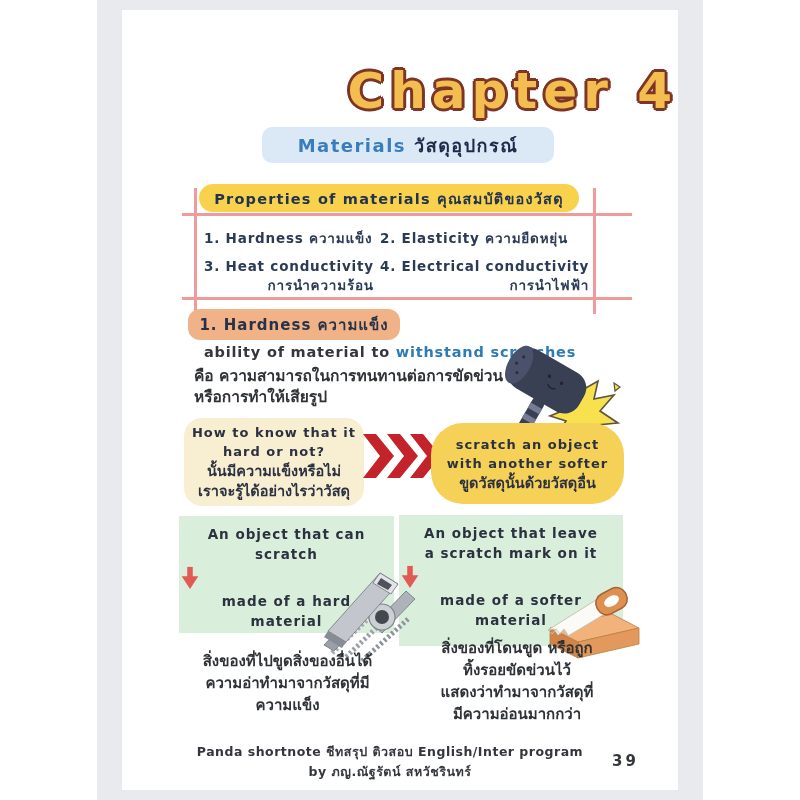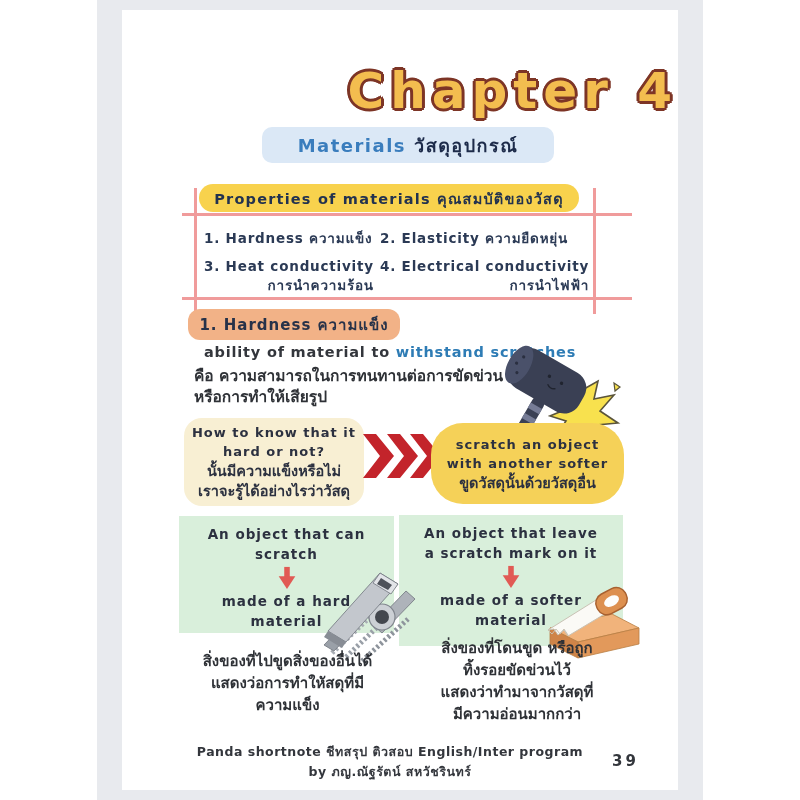--- a/index.html
+++ b/index.html
@@ -39,21 +39,21 @@
   .ability-line .hl { color:#2e7cb5; }
   .thai-def { left:72px; top:356px; font-size:15.5px; font-weight:700; color:#2e3136; line-height:21px; white-space:nowrap; }
 
   .bubble { border-radius:18px; display:flex; flex-direction:column; align-items:center;
     justify-content:center; text-align:center; }
   .bubble .en { font-size:13px; font-weight:700; letter-spacing:1px; color:#2c3140; line-height:19px; }
   .bubble .th { font-size:14.5px; font-weight:700; color:#2c3140; line-height:20px; }
   .bubble-question { left:62px; top:408px; width:180px; height:88px; background:#f8efd3; }
   .bubble-answer   { left:309px; top:413px; width:193px; height:81px; background:#f5d158;border-radius:32px; }
 
-  .green-box { background:#d9efdb; display:flex; flex-direction:column; align-items:center;
+  .green-box { background:#d9efdb; display:flex; flex-direction:column; 
     padding-top:9px; text-align:center; }
   .green-box .en { font-size:13.5px; font-weight:700; letter-spacing:1px; color:#2c3140; line-height:19.5px; }
   .gb-left  { left:57px;  top:506px; width:215px; height:117px; }
   .gb-right { left:277px; top:505px; width:224px; height:131px; }
 
   .caption { font-size:15px; font-weight:700; color:#2e3136; line-height:22px; text-align:center; }
   .cap-left  { left:48px;  top:640px; width:235px; }
   .cap-right { left:290px; top:627px; width:210px; }
 
   .footer-credit { left:0; top:732px; width:536px; text-align:center;
@@ -190,21 +190,21 @@
       <polygon points="10,62 58,32 70,44 30,68 26,62 20,67 16,61" fill="#fbfaf6" stroke="#c9c2b4" stroke-width="1"></polygon>
       <polyline points="10,62 14,66 18,61 22,66 26,61 30,67" fill="none" stroke="#c9c2b4" stroke-width="1"></polyline>
       <g transform="rotate(-28 74 34)">
         <rect x="58" y="22" width="32" height="22" rx="10" fill="#dd9050" stroke="#a86130" stroke-width="1.5"></rect>
         <ellipse cx="74" cy="33" rx="8" ry="5" fill="#fdfdfb"></ellipse>
       </g>
     </svg>
 
     <div class="abs caption cap-left">
       <div>สิ่งของที่ไปขูดสิ่งของอื่นได้</div>
-      <div>แสดงว่อการทำใหัสดุที่มี</div>
+      <div>ความอ่าทำมาจากวัสดุที่มี</div>
       <div>ความแข็ง</div>
     </div>
     <div class="abs caption cap-right">
       <div>สิ่งของที่โดนขูด หรือถูก</div>
       <div>ทิ้งรอยขัดข่วนไว้</div>
       <div>แสดงว่าทำมาจากวัสดุที่</div>
       <div>มีความอ่อนมากกว่า</div>
     </div>
 
     <div class="abs footer-credit">

